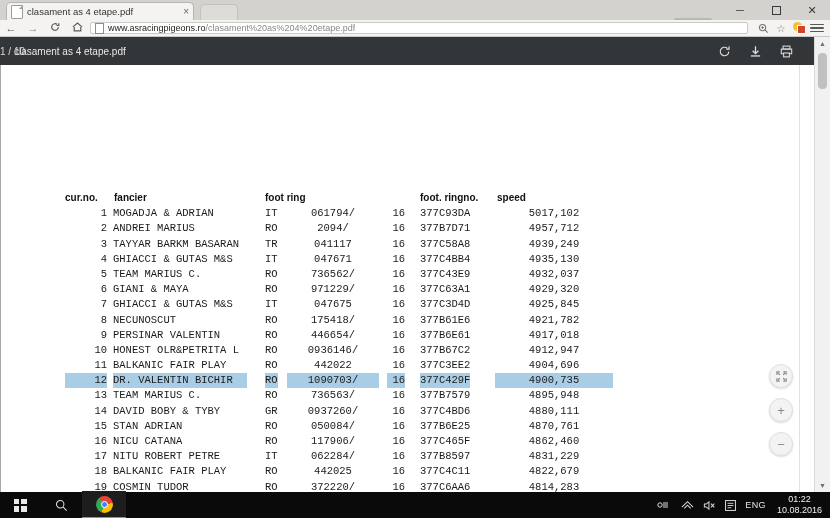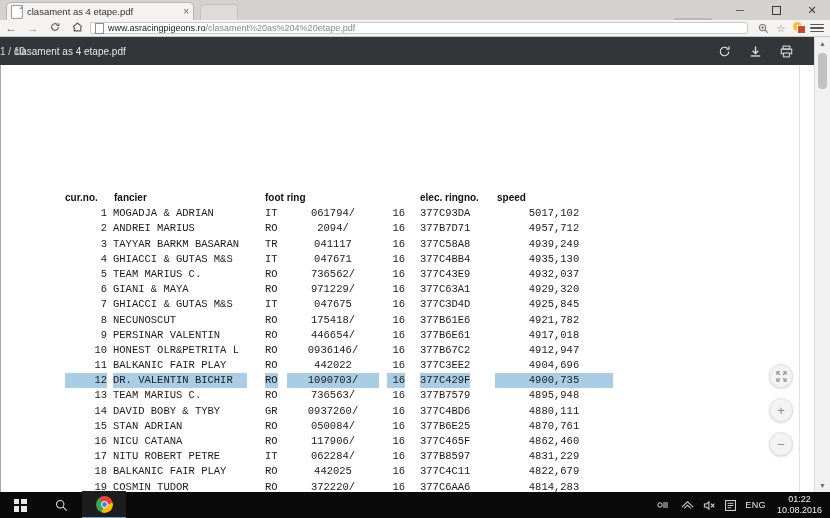--- a/index.html
+++ b/index.html
@@ -505,21 +505,21 @@
   </div>
 
   <div class="pdf-stage">
     <div class="pdf-page-sheet">
       <div class="doc">
 
         <div class="hdr">
           <span class="h-cur">cur.no.</span>
           <span class="h-fan">fancier</span>
           <span class="h-ring">foot ring</span>
-          <span class="h-elec">elec. ringno.</span>
+          <span class="h-elec">foot. ringno.</span>
           <span class="h-spd">speed</span>
         </div>
 
         <div id="rows"><div class="row"><span class="c-no">1</span><span class="c-fan">MOGADJA &amp; ADRIAN</span><span class="c-cc">IT</span><span class="c-ring">061794/</span><span class="c-yr">16</span><span class="c-elec">377C93DA</span><span class="c-spd">5017,102</span></div><div class="row"><span class="c-no">2</span><span class="c-fan">ANDREI MARIUS</span><span class="c-cc">RO</span><span class="c-ring">2094/</span><span class="c-yr">16</span><span class="c-elec">377B7D71</span><span class="c-spd">4957,712</span></div><div class="row"><span class="c-no">3</span><span class="c-fan">TAYYAR BARKM BASARAN</span><span class="c-cc">TR</span><span class="c-ring">041117</span><span class="c-yr">16</span><span class="c-elec">377C58A8</span><span class="c-spd">4939,249</span></div><div class="row"><span class="c-no">4</span><span class="c-fan">GHIACCI &amp; GUTAS M&amp;S</span><span class="c-cc">IT</span><span class="c-ring">047671</span><span class="c-yr">16</span><span class="c-elec">377C4BB4</span><span class="c-spd">4935,130</span></div><div class="row"><span class="c-no">5</span><span class="c-fan">TEAM MARIUS C.</span><span class="c-cc">RO</span><span class="c-ring">736562/</span><span class="c-yr">16</span><span class="c-elec">377C43E9</span><span class="c-spd">4932,037</span></div><div class="row"><span class="c-no">6</span><span class="c-fan">GIANI &amp; MAYA</span><span class="c-cc">RO</span><span class="c-ring">971229/</span><span class="c-yr">16</span><span class="c-elec">377C63A1</span><span class="c-spd">4929,320</span></div><div class="row"><span class="c-no">7</span><span class="c-fan">GHIACCI &amp; GUTAS M&amp;S</span><span class="c-cc">IT</span><span class="c-ring">047675</span><span class="c-yr">16</span><span class="c-elec">377C3D4D</span><span class="c-spd">4925,845</span></div><div class="row"><span class="c-no">8</span><span class="c-fan">NECUNOSCUT</span><span class="c-cc">RO</span><span class="c-ring">175418/</span><span class="c-yr">16</span><span class="c-elec">377B61E6</span><span class="c-spd">4921,782</span></div><div class="row"><span class="c-no">9</span><span class="c-fan">PERSINAR VALENTIN</span><span class="c-cc">RO</span><span class="c-ring">446654/</span><span class="c-yr">16</span><span class="c-elec">377B6E61</span><span class="c-spd">4917,018</span></div><div class="row"><span class="c-no">10</span><span class="c-fan">HONEST OLR&amp;PETRITA L</span><span class="c-cc">RO</span><span class="c-ring">0936146/</span><span class="c-yr">16</span><span class="c-elec">377B67C2</span><span class="c-spd">4912,947</span></div><div class="row"><span class="c-no">11</span><span class="c-fan">BALKANIC FAIR PLAY</span><span class="c-cc">RO</span><span class="c-ring">442022</span><span class="c-yr">16</span><span class="c-elec">377C3EE2</span><span class="c-spd">4904,696</span></div><div class="row sel"><span class="c-no">12</span><span class="c-fan">DR. VALENTIN BICHIR</span><span class="c-cc">RO</span><span class="c-ring">1090703/</span><span class="c-yr">16</span><span class="c-elec">377C429F</span><span class="c-spd">4900,735</span></div><div class="row"><span class="c-no">13</span><span class="c-fan">TEAM MARIUS C.</span><span class="c-cc">RO</span><span class="c-ring">736563/</span><span class="c-yr">16</span><span class="c-elec">377B7579</span><span class="c-spd">4895,948</span></div><div class="row"><span class="c-no">14</span><span class="c-fan">DAVID BOBY &amp; TYBY</span><span class="c-cc">GR</span><span class="c-ring">0937260/</span><span class="c-yr">16</span><span class="c-elec">377C4BD6</span><span class="c-spd">4880,111</span></div><div class="row"><span class="c-no">15</span><span class="c-fan">STAN ADRIAN</span><span class="c-cc">RO</span><span class="c-ring">050084/</span><span class="c-yr">16</span><span class="c-elec">377B6E25</span><span class="c-spd">4870,761</span></div><div class="row"><span class="c-no">16</span><span class="c-fan">NICU CATANA</span><span class="c-cc">RO</span><span class="c-ring">117906/</span><span class="c-yr">16</span><span class="c-elec">377C465F</span><span class="c-spd">4862,460</span></div><div class="row"><span class="c-no">17</span><span class="c-fan">NITU ROBERT PETRE</span><span class="c-cc">IT</span><span class="c-ring">062284/</span><span class="c-yr">16</span><span class="c-elec">377B8597</span><span class="c-spd">4831,229</span></div><div class="row"><span class="c-no">18</span><span class="c-fan">BALKANIC FAIR PLAY</span><span class="c-cc">RO</span><span class="c-ring">442025</span><span class="c-yr">16</span><span class="c-elec">377C4C11</span><span class="c-spd">4822,679</span></div><div class="row"><span class="c-no">19</span><span class="c-fan">COSMIN TUDOR</span><span class="c-cc">RO</span><span class="c-ring">372220/</span><span class="c-yr">16</span><span class="c-elec">377C6AA6</span><span class="c-spd">4814,283</span></div></div>
       </div>
     </div>
 
     <div class="zoomctl">
       <div class="zbtn">
         <svg width="11" height="11" viewBox="0 0 12 12">

